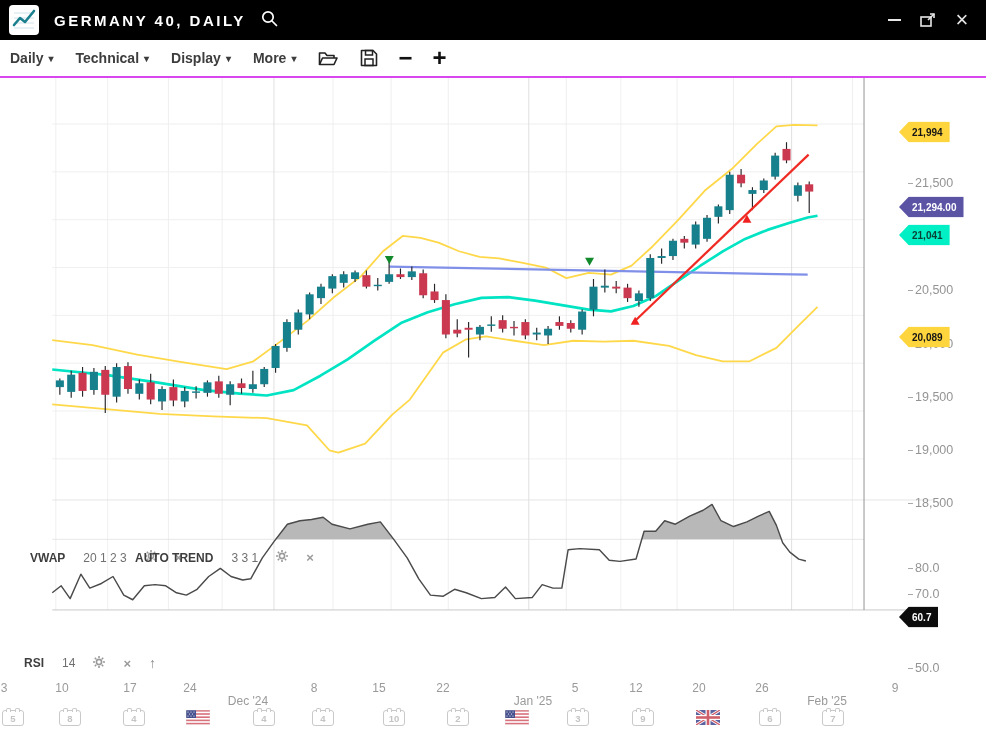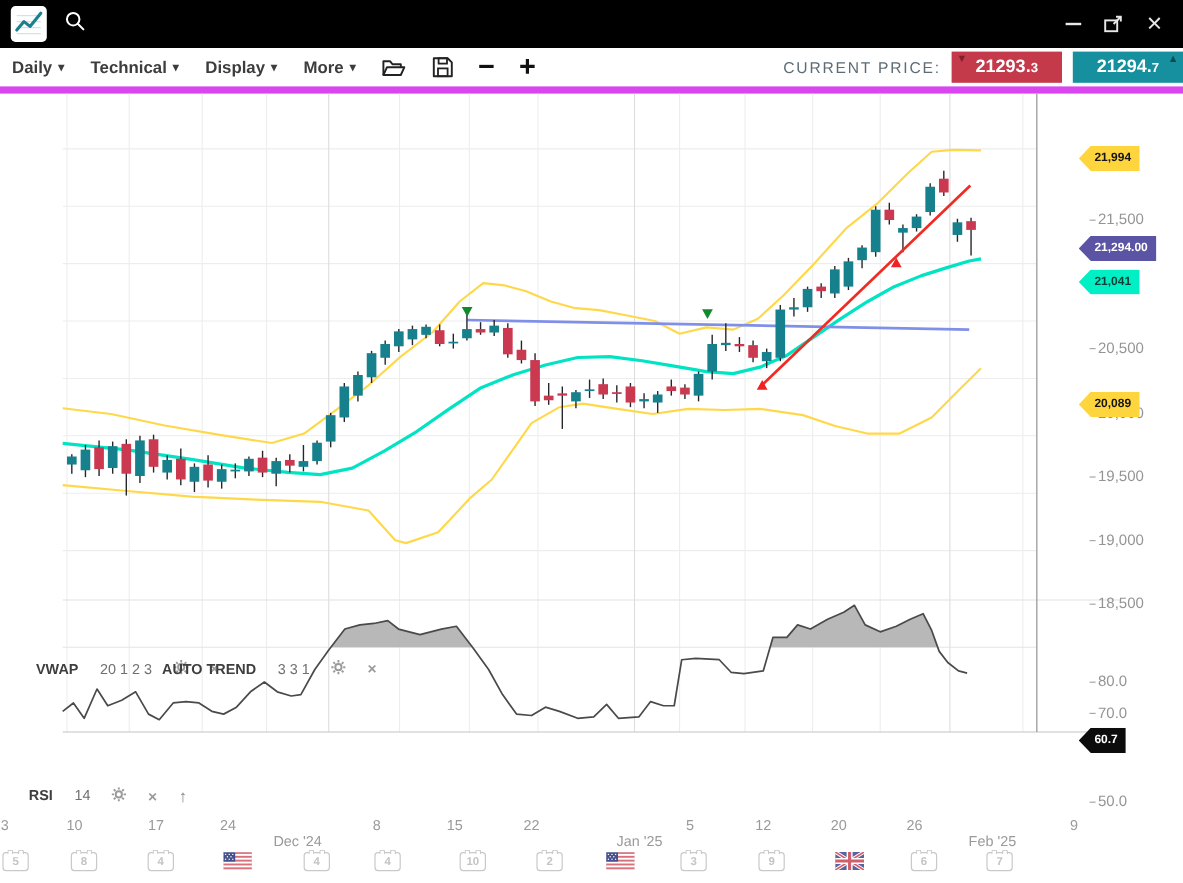--- a/index.html
+++ b/index.html
@@ -9,21 +9,21 @@
   .titlebar{position:absolute;top:0;left:0;width:986px;height:40px;background:#000;display:flex;align-items:center;}
   .logo{width:30px;height:30px;margin-left:9px;background:#fff;border-radius:4px;position:relative;flex:0 0 auto;}
   .title{color:#fff;font-size:15px;letter-spacing:2.5px;margin-left:15px;font-weight:600;}
   .search{margin-left:14px;cursor:pointer;}
   .win-controls{margin-left:auto;display:flex;align-items:center;gap:10px;margin-right:12px;}
   .win-btn{width:24px;height:24px;display:flex;align-items:center;justify-content:center;cursor:pointer;color:#e8e8e8;}
   .min-dash{width:13px;height:2px;background:#e8e8e8;}
   .close-x{font-size:22px;line-height:22px;color:#e8e8e8;font-weight:400;}
 
   
-  .toolbar{position:absolute;top:40px;left:0;width:986px;height:38px;background:#fff;border-bottom:6px solid #d946ef;display:flex;align-items:center;box-sizing:border-box;}
+  .toolbar{position:absolute;top:40px;left:0;width:986px;height:38px;background:#fff;border-bottom:2px solid #d946ef;display:flex;align-items:center;box-sizing:border-box;}
   .menu{display:flex;align-items:center;font-size:14px;font-weight:700;color:#3d3d3d;margin-left:22px;cursor:pointer;}
   .menu:first-child{margin-left:10px;}
   .caret{font-size:10px;margin-left:5px;color:#3d3d3d;}
   .tool-ico{margin-left:22px;cursor:pointer;display:flex;align-items:center;}
   .zoomtxt{font-size:24px;font-weight:700;color:#111;margin-left:20px;cursor:pointer;line-height:20px;}
   .cp-wrap{margin-left:auto;display:flex;align-items:center;}
   .cp-label{font-size:13px;color:#5c6b74;letter-spacing:1.5px;}
   .px-badge{position:relative;color:#fff;font-size:15px;font-weight:600;padding:4px 12px 5px 12px;margin-left:9px;min-width:68px;text-align:center;}
   .px-badge .frac{font-size:11px;}
   .px-badge.sell{background:#c43a4b;}
@@ -69,20 +69,21 @@
       <svg width="30" height="30" viewBox="0 0 30 30">
         <g stroke="#cfe3ea" stroke-width="1">
             <line x1="5" y1="8" x2="25" y2="8"></line>
             <line x1="5" y1="13" x2="25" y2="13"></line>
             <line x1="5" y1="18" x2="25" y2="18"></line>
             <line x1="5" y1="23" x2="25" y2="23"></line>
           </g>
         <polyline points="5,20 11,13 16,17 25,6" fill="none" stroke="#1b7f8e" stroke-width="2.6" stroke-linecap="round" stroke-linejoin="round"></polyline>
       </svg>
     </div>
+    <div class="title">GERMANY 40, DAILY</div>
     <span class="search">
       <svg width="19" height="19" viewBox="0 0 19 19">
           <circle cx="8" cy="8" r="5.2" fill="none" stroke="#fff" stroke-width="1.7"></circle>
           <line x1="12" y1="12" x2="16.5" y2="16.5" stroke="#fff" stroke-width="1.7" stroke-linecap="round"></line>
         </svg>
     </span>
     <div class="win-controls">
       <span class="win-btn">
           <span class="min-dash"></span>
         </span>
@@ -126,29 +127,20 @@
     <span class="tool-ico">
       <svg width="18" height="18" viewBox="0 0 18 18">
           <path d="M1.5 1.5 H13 L16.5 5 V16.5 H1.5 Z" fill="none" stroke="#222" stroke-width="1.6" stroke-linejoin="round"></path>
           <rect x="5" y="10" width="8" height="6.5" fill="none" stroke="#222" stroke-width="1.5"></rect>
           <rect x="5.5" y="1.5" width="7" height="4.5" fill="none" stroke="#222" stroke-width="1.5"></rect>
         </svg>
     </span>
     <span class="zoomtxt">−</span>
     <span class="zoomtxt">+</span>
 
-    <div class="cp-wrap">
-      <span class="cp-label">CURRENT PRICE:</span>
-      <span class="px-badge sell">
-        <span class="px-arrow">▼</span><span>21293.</span><span class="frac">3</span>
-      </span>
-      <span class="px-badge buy">
-        <span class="px-arrow">▲</span><span>21294.</span><span class="frac">7</span>
-      </span>
-    </div>
   </div>
 
   <div class="chart">
     <svg id="chart-svg" width="986" height="658" viewBox="0 78 986 736">
         <line x1="0" y1="129.5" x2="908" y2="129.5" stroke="#ededed" stroke-width="1"></line>
         <line x1="0" y1="183" x2="908" y2="183" stroke="#ededed" stroke-width="1"></line>
         <line x1="0" y1="236.5" x2="908" y2="236.5" stroke="#ededed" stroke-width="1"></line>
         <line x1="0" y1="290" x2="908" y2="290" stroke="#ededed" stroke-width="1"></line>
         <line x1="0" y1="343.5" x2="908" y2="343.5" stroke="#ededed" stroke-width="1"></line>
         <line x1="0" y1="397" x2="908" y2="397" stroke="#ededed" stroke-width="1"></line>

